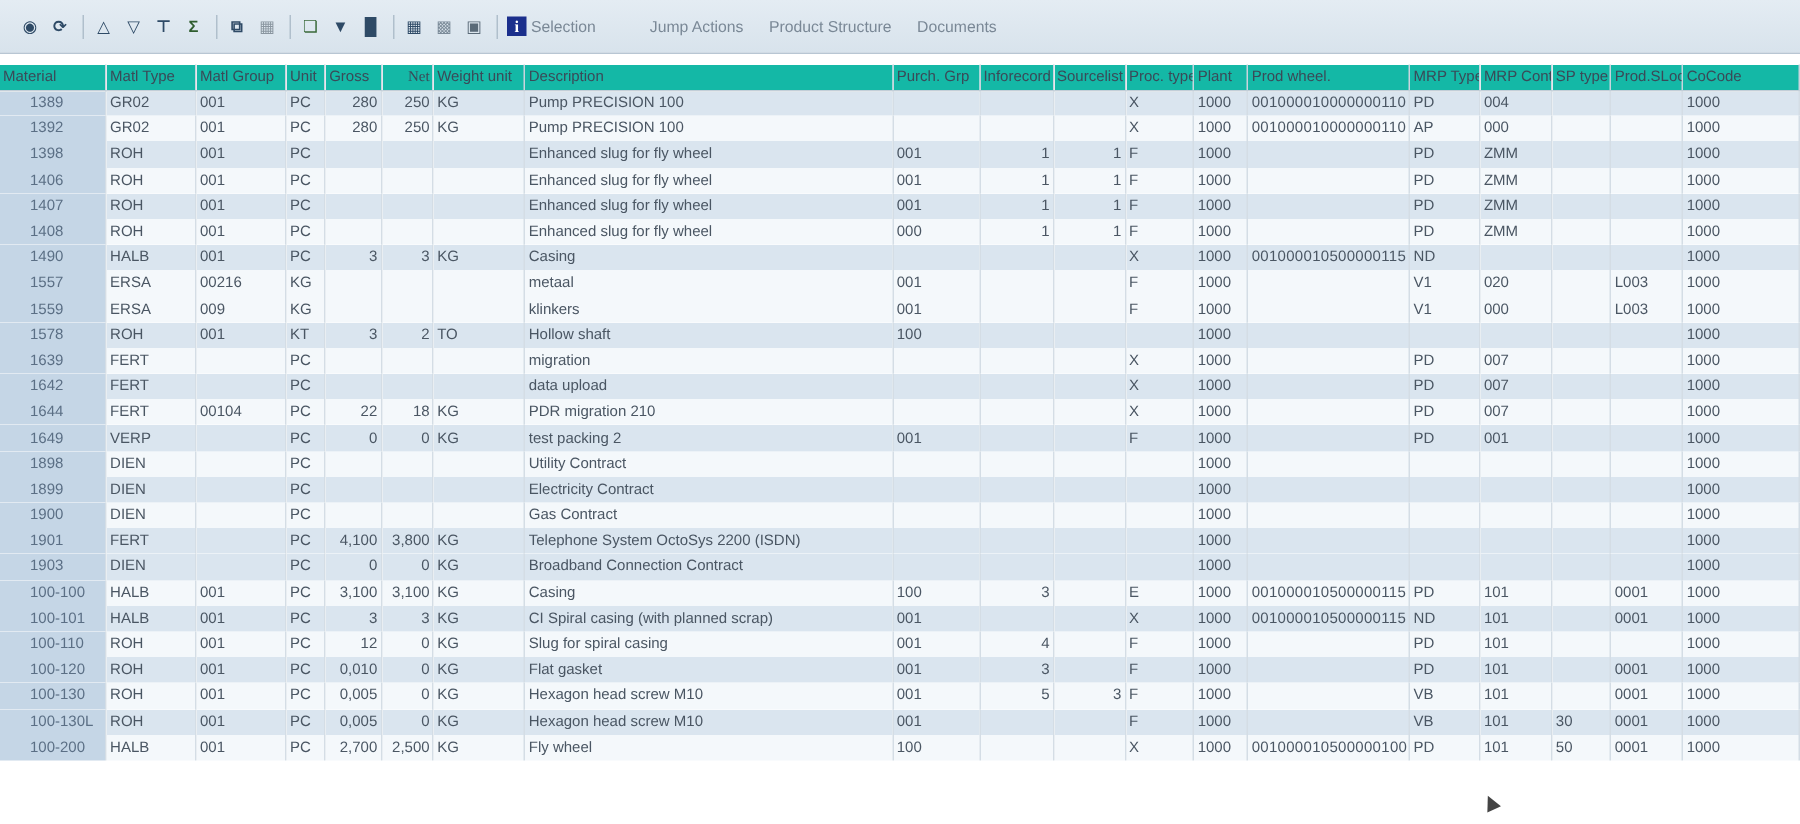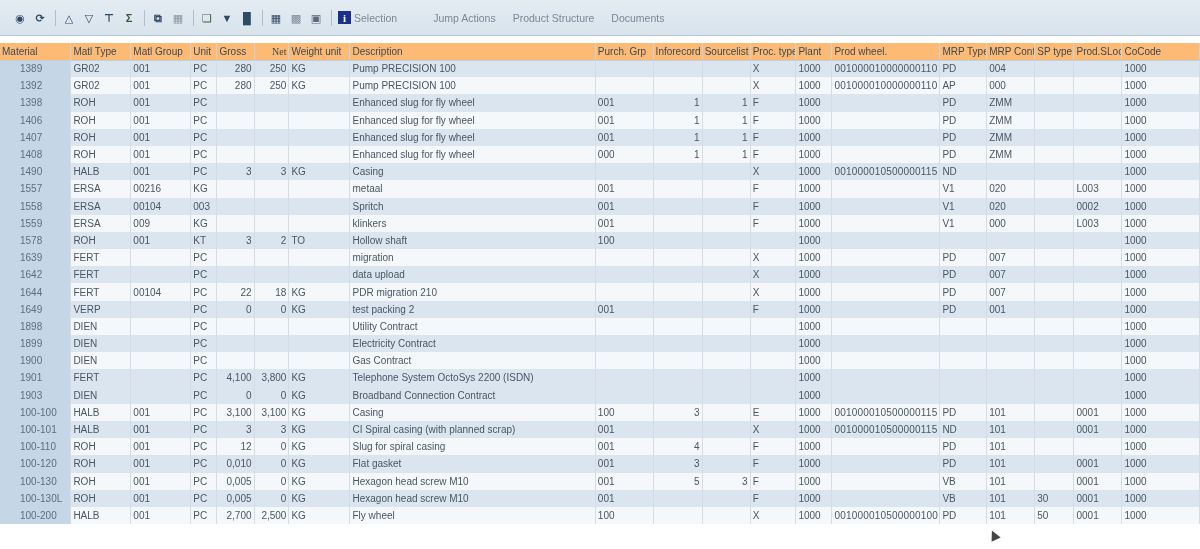--- a/index.html
+++ b/index.html
@@ -29,21 +29,21 @@
   .toolbar .tb-btn {
     font-size: 10.5px; color: #7a8896; cursor: pointer; margin-right: 17px; white-space: nowrap;
   }
   .toolbar .tb-btn.first { margin-right: 36px; }
 
   .grid-wrap { position: absolute; top: 43px; left: 0; width: 1200px; }
   table { border-collapse: collapse; table-layout: fixed; width: 1200px; }
   th {
     height: 17px; font-weight: normal; text-align: left; color: #3a4a58;
     font-size: 10px; padding: 0 2px; white-space: nowrap; overflow: hidden;
-    background: #fdba74; border-right: 1px solid #c9d4dd; border-bottom: 1px solid #c2ced8;
+    background: #14b8a6; border-right: 1px solid #c9d4dd; border-bottom: 1px solid #c2ced8;
   }
   td {
     height: 17.2px; padding: 0 2px; white-space: nowrap; overflow: hidden;
     font-size: 10px; color: #4a5663; border-right: 1px solid #d4dde5;
   }
   tr.odd td { background: #dae5ef; }
   tr.even td { background: #f4f8fb; }
   td.key { background: #c5d6e6 !important; color: #5b6f85; padding-left: 20px; }
   td.num { text-align: right; }
   td.mono { letter-spacing: 0.2px; }
@@ -291,41 +291,20 @@
           <td class="num"></td>
           <td>F</td>
           <td>1000</td>
           <td class="mono"></td>
           <td>V1</td>
           <td>020</td>
           <td></td>
           <td>L003</td>
           <td>1000</td>
         </tr>
-        <tr class="odd">
-          <td class="key">1558</td>
-          <td>ERSA</td>
-          <td>00104</td>
-          <td>003</td>
-          <td class="num"></td>
-          <td class="num"></td>
-          <td></td>
-          <td>Spritch</td>
-          <td>001</td>
-          <td class="num"></td>
-          <td class="num"></td>
-          <td>F</td>
-          <td>1000</td>
-          <td class="mono"></td>
-          <td>V1</td>
-          <td>020</td>
-          <td></td>
-          <td>0002</td>
-          <td>1000</td>
-        </tr>
         <tr class="even">
           <td class="key">1559</td>
           <td>ERSA</td>
           <td>009</td>
           <td>KG</td>
           <td class="num"></td>
           <td class="num"></td>
           <td></td>
           <td>klinkers</td>
           <td>001</td>

